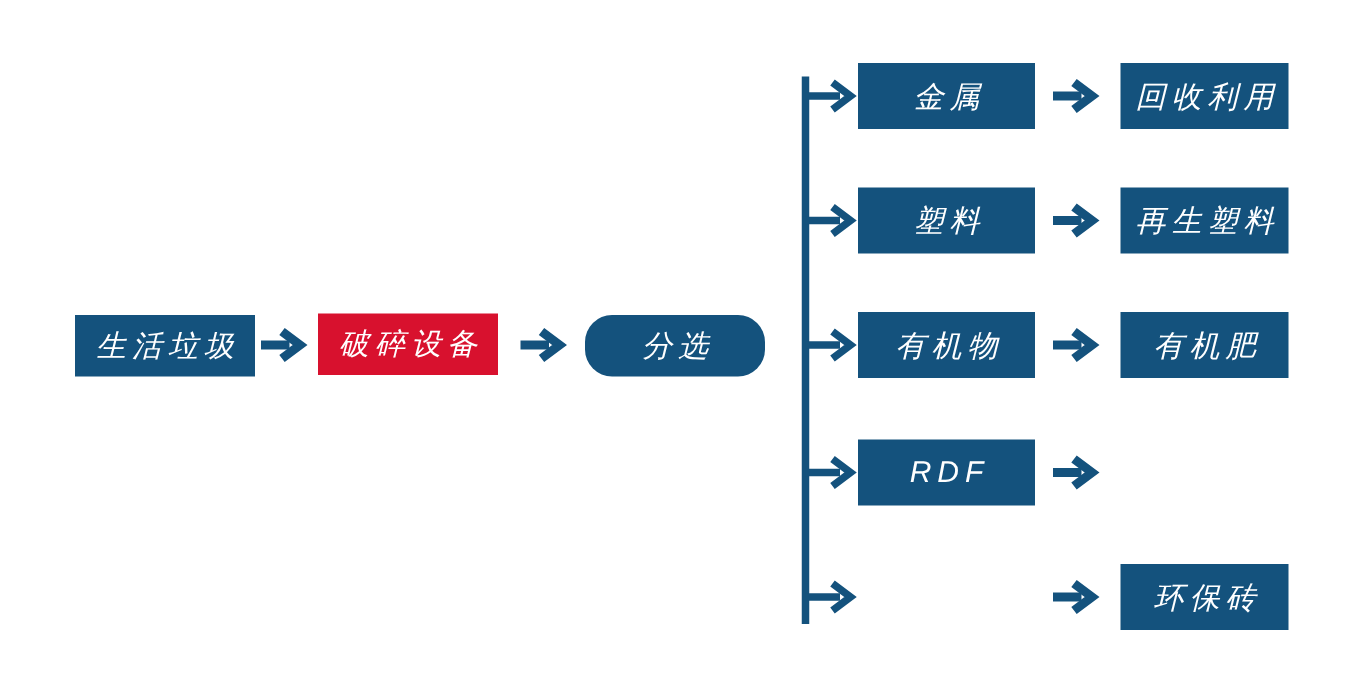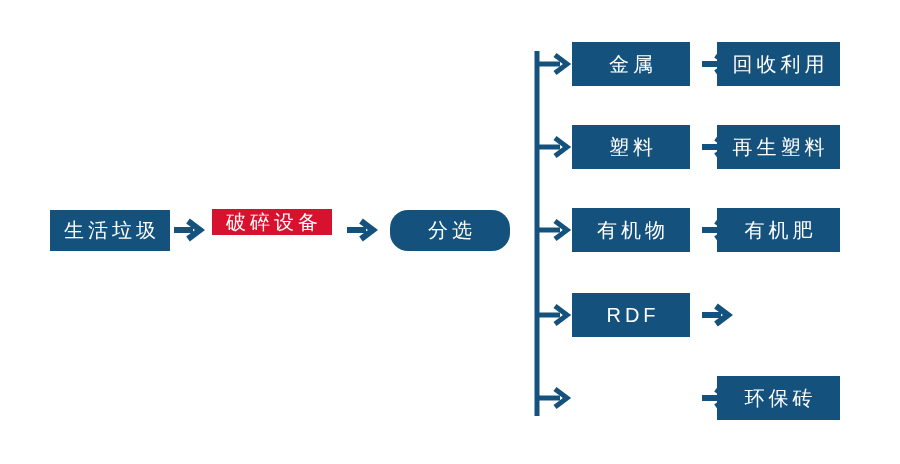--- a/index.html
+++ b/index.html
@@ -26,31 +26,32 @@
     background: #14527D;
     color: #ffffff;
     display: flex;
     align-items: center;
     justify-content: center;
     font-size: 20px;
     letter-spacing: 4px;
     padding-left: 4px; 
     box-sizing: border-box;
     white-space: nowrap;
+    font-style: italic;
   }
   .node--red {
     background: #D8112E;
   }
   
   .n-source  { left: 38px;  top: 210px; width: 120px; height: 41px; margin-left: 12px; }
-  .n-crusher { left: 212px; top: 209px; width: 120px; height: 26px; }
+  .n-crusher { left: 212px; top: 209px; width: 120px; height: 41px; }
   .n-sorting { left: 390px; top: 210px; width: 120px; height: 41px; border-radius: 18px; }
   
   .col-cat { left: 572px; width: 118px; height: 44px; }
-  .col-res { left: 717px; width: 123px; height: 44px; }
+  .col-res { left: 747px; width: 112px; height: 44px; }
   .row-0 { top: 42px;  }
   .row-1 { top: 125px; }
   .row-2 { top: 208px; }
   .row-3 { top: 293px; }
   .row-4 { top: 376px; }
 </style>
 </head>
 <body>
 
 <div class="canvas">

